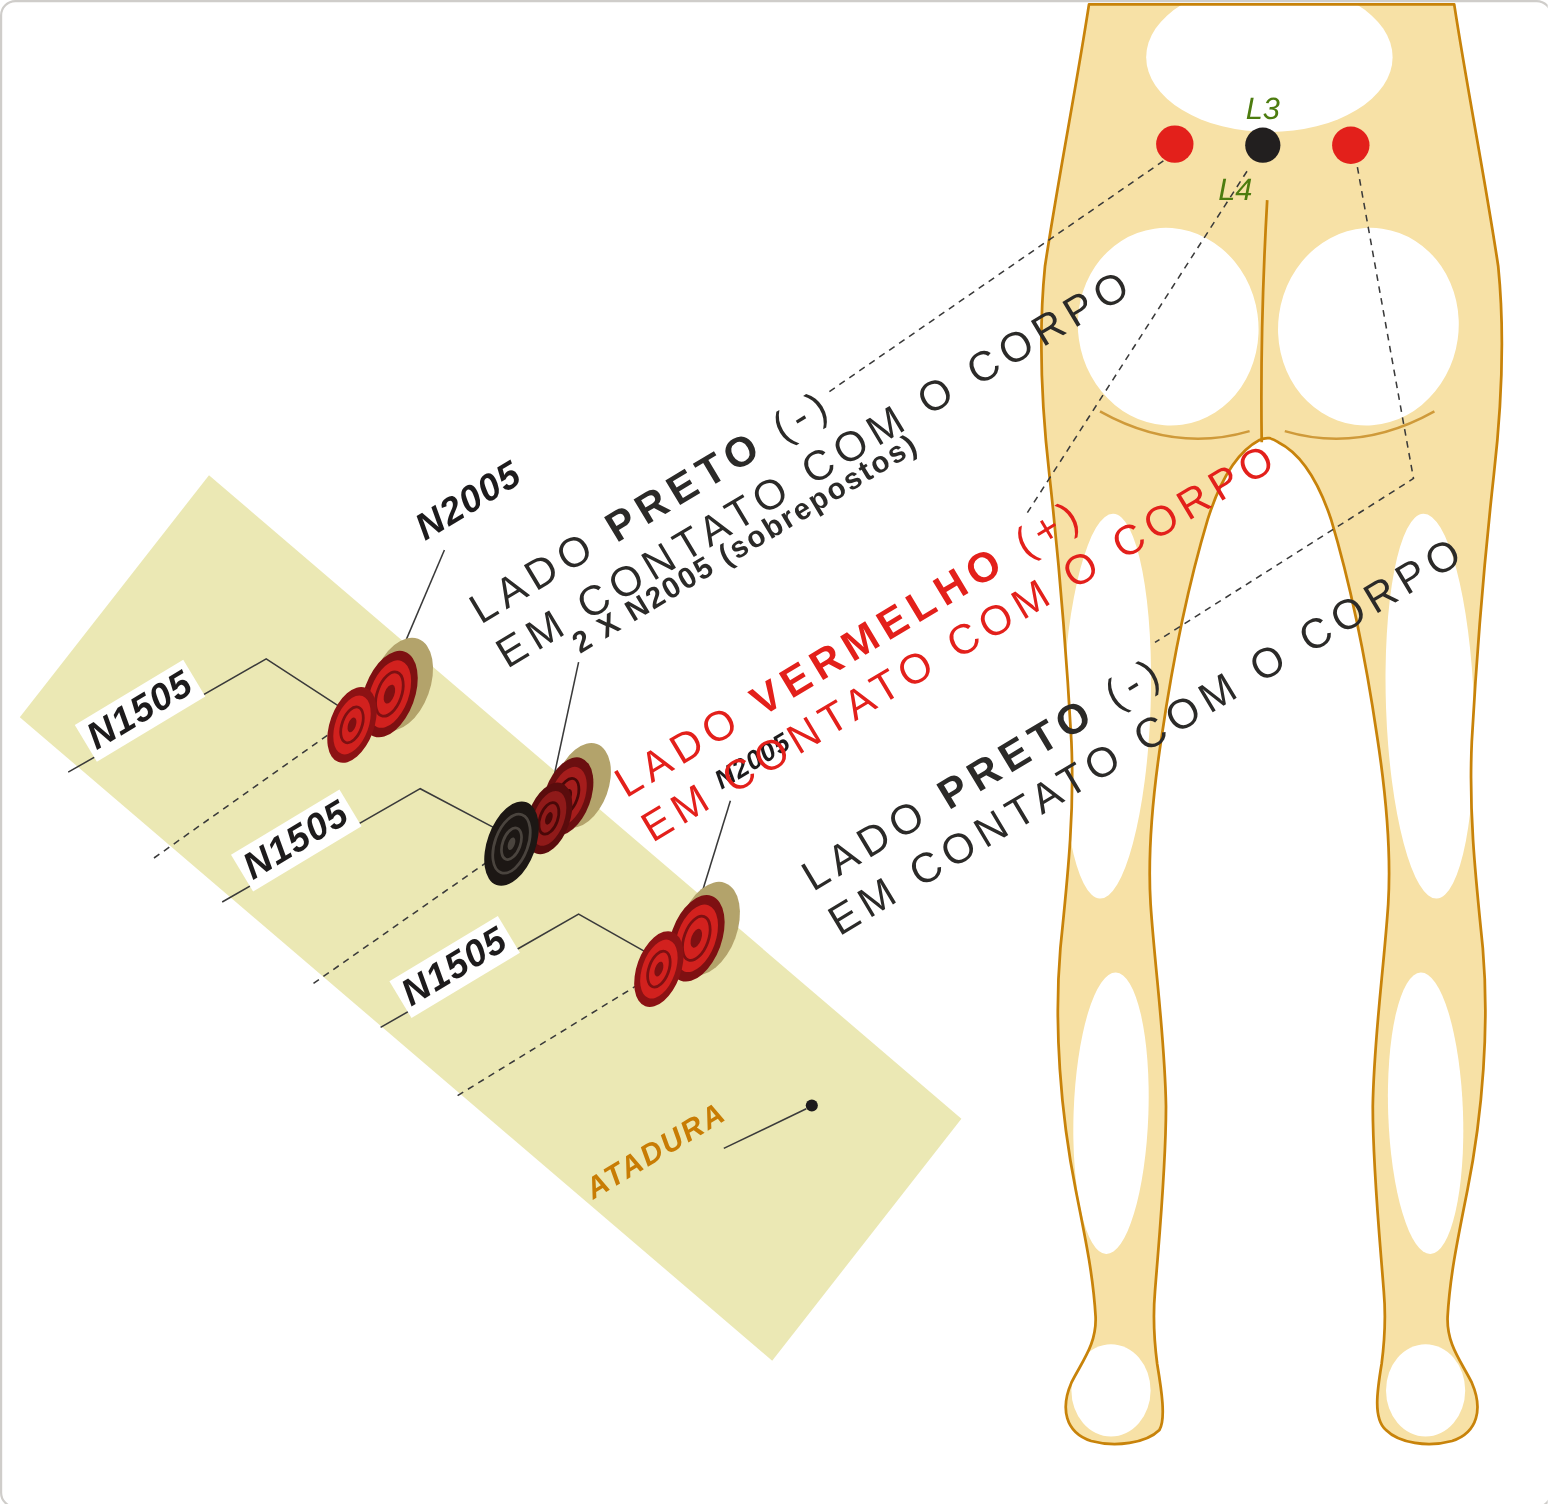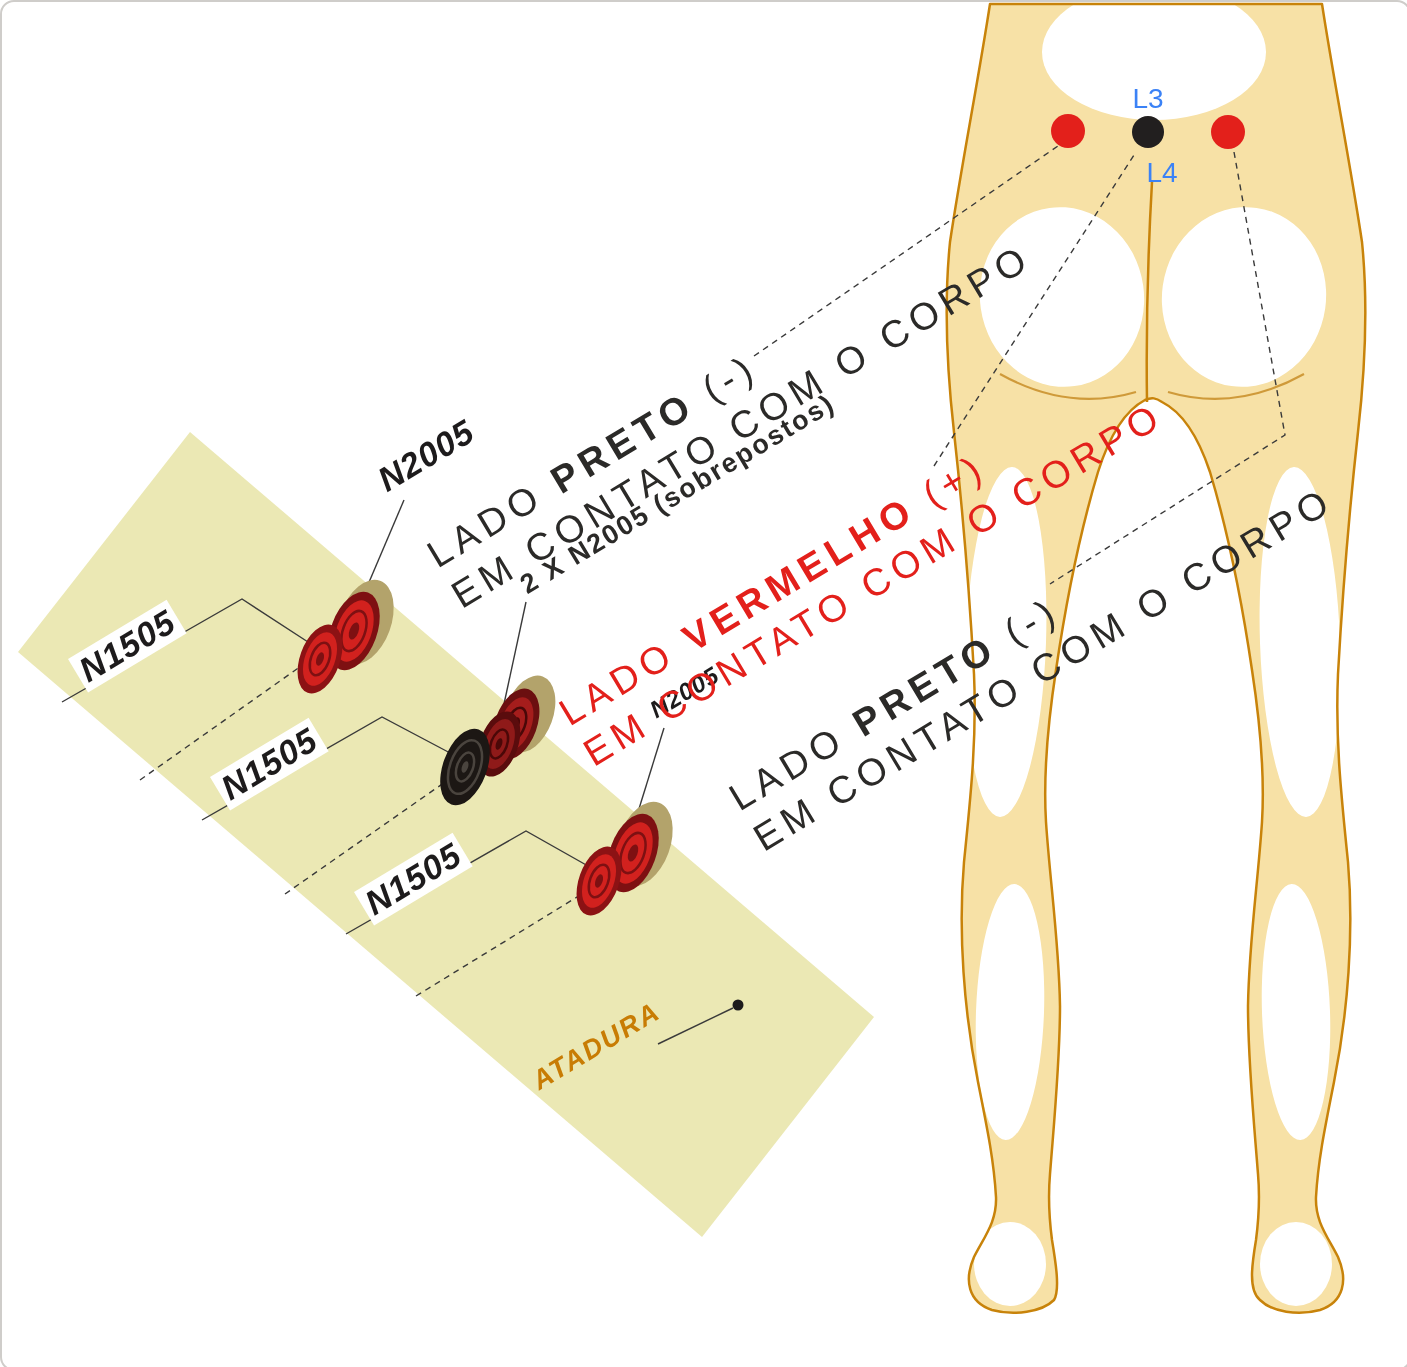--- a/index.html
+++ b/index.html
@@ -11,21 +11,21 @@
   .gfx{position:absolute;left:0;top:0;}
   .txt{position:absolute;white-space:nowrap;transform-origin:0 0;transform:rotate(-31deg);}
   .model{font-weight:bold;font-style:italic;color:#1d1b1c;font-size:34px;letter-spacing:1px;}
   .model.sm{font-size:24px;}
   .model.bg{background:#ffffff;padding:0 5px;}
   .ann{font-size:38px;letter-spacing:6px;color:#2b2a28;line-height:1.24;}
   .ann .b{font-weight:bold;}
   .ann.red{color:#e3201b;}
   .sobre{font-size:27px;font-weight:bold;letter-spacing:2px;color:#2b2a28;}
   .atadura{font-size:27px;font-weight:bold;font-style:italic;letter-spacing:2px;color:#c87c04;}
-  .pt{position:absolute;transform:translate(-50%,-50%);font-size:28px;color:#3b82f6;}
+  .pt{position:absolute;transform:translate(-50%,-50%);font-size:28px;color:#4d7c0f;font-style:italic;}
 </style>
 </head>
 <body>
 
 <div class="stage">
 
   <svg class="gfx" width="1407" height="1367" viewBox="0 0 1407 1367">
     <defs>
       <path id="bodyPath" d="M 988 2
         C 976 80 960 160 948 240
@@ -190,15 +190,15 @@
   </div>
 
   <div class="txt ann" style="left:719px;top:779px">
     <div><span>LADO </span><span class="b">PRETO</span><span> (-)</span></div>
     <div>EM CONTATO COM O CORPO</div>
   </div>
 
   <div class="txt atadura" style="left:525px;top:1068px">ATADURA</div>
 
   <div class="pt" style="left:1146px;top:97px">L3</div>
-  <div class="pt" style="left:1160px;top:171px">L4</div>
+  <div class="pt" style="left:1121px;top:171px">L4</div>
 
 </div>
 
 </body></html>

